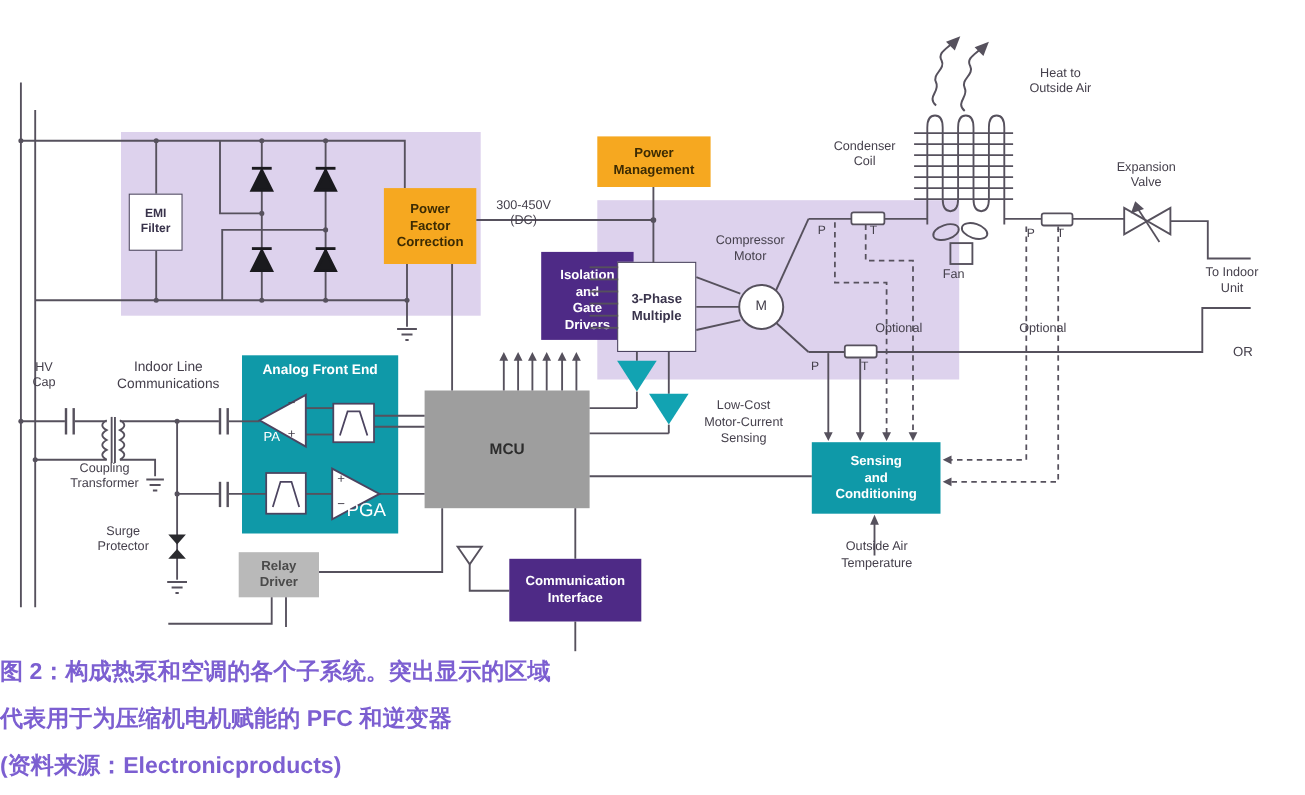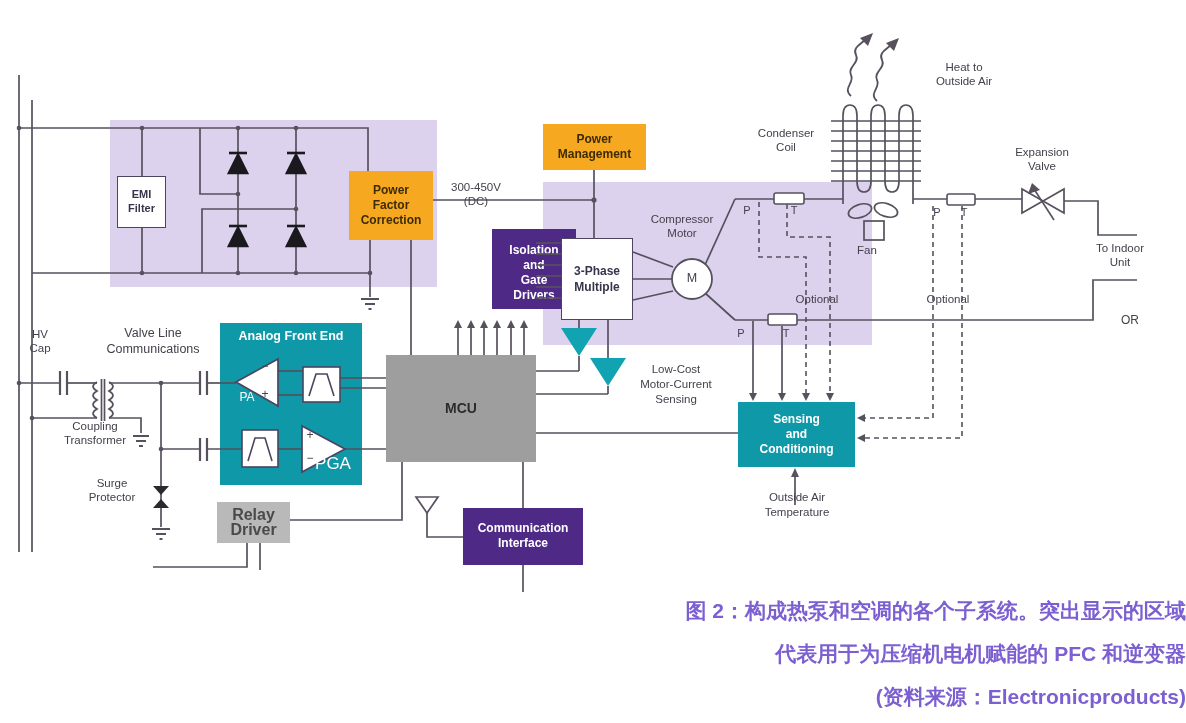--- a/index.html
+++ b/index.html
@@ -11,21 +11,21 @@
   svg.wires{position:absolute;left:0;top:0;z-index:3;pointer-events:none;}
   .lbl{position:absolute;z-index:4;font-weight:400;font-size:11.5px;line-height:13.5px;
        color:#45404c;text-align:center;white-space:nowrap;}
   .lbl.small{font-size:11px;}
   .white-on{color:#fff;}
   .orangebox{background:#f6a820;color:#3c2b03;font-weight:700;font-size:12px;line-height:15px;}
   .purplebox{background:#4e2a86;color:#fff;font-weight:700;font-size:12px;line-height:15px;}
   .tealbox{background:#0f99a8;color:#fff;font-weight:700;}
   .whitebox{background:#fff;border:1.6px solid #4c4460;color:#39334b;font-weight:700;}
   .graybox{background:#9e9e9e;color:#2c2c2c;font-weight:700;}
-  .caption{position:absolute;z-index:4;left:0;width:1186px;text-align:right;
+  .caption{position:absolute;z-index:4;left:0;width:1186px;text-align:left;
            color:#7c5fd1;font-size:21px;font-weight:600;line-height:26px;}
 </style>
 </head>
 <body>
 
 <div class="canvas">
 
   <div class="region" style="left:110px;top:120px;width:327px;height:167px;"></div>
   <div class="region" style="left:543px;top:182px;width:329px;height:163px;"></div>
 
@@ -58,21 +58,21 @@
   </div>
 
   <div class="box graybox" style="left:386px;top:355px;width:150px;height:107px;font-size:14px;line-height:107px;">
     <div class="bl">MCU</div>
   </div>
 
   <div class="box tealbox" style="left:220px;top:323px;width:142px;height:162px;font-size:12.5px;padding-top:6px;">
     <div class="bl">Analog Front End</div>
   </div>
 
-  <div class="box" style="left:217px;top:502px;width:73px;height:41px;background:#b9b9b9;color:#4a4a4a;font-weight:700;font-size:16px;line-height:15px;padding-top:5px;">
+  <div class="box" style="left:217px;top:502px;width:73px;height:41px;background:#b9b9b9;color:#4a4a4a;font-weight:700;font-size:12px;line-height:15px;padding-top:5px;">
     <div class="bl">Relay</div>
     <div class="bl">Driver</div>
   </div>
 
   <div class="box purplebox" style="left:463px;top:508px;width:120px;height:57px;padding-top:13px;">
     <div class="bl">Communication</div>
     <div class="bl">Interface</div>
   </div>
 
   <div class="box tealbox" style="left:738px;top:402px;width:117px;height:65px;font-size:12px;line-height:15px;padding-top:10px;">
@@ -298,21 +298,21 @@
       <rect x="947" y="194" width="28" height="11" rx="2"></rect>
       <rect x="768" y="314" width="29" height="11" rx="2"></rect>
     </g>
 
     <g>
       <polygon points="416,497 438,497 427,513" fill="#fff" stroke="#56515d" stroke-width="1.7"></polygon>
     </g>
   </svg>
 
   <div class="lbl" style="left:63px;top:325px;width:180px;font-size:12.5px;line-height:16px;">
-    <div>Valve Line</div>
+    <div>Indoor Line</div>
     <div>Communications</div>
   </div>
   <div class="lbl" style="left:20px;top:328px;width:40px;">
     <div>HV</div>
     <div>Cap</div>
   </div>
   <div class="lbl" style="left:33px;top:420px;width:124px;">
     <div>Coupling</div>
     <div>Transformer</div>
   </div>

